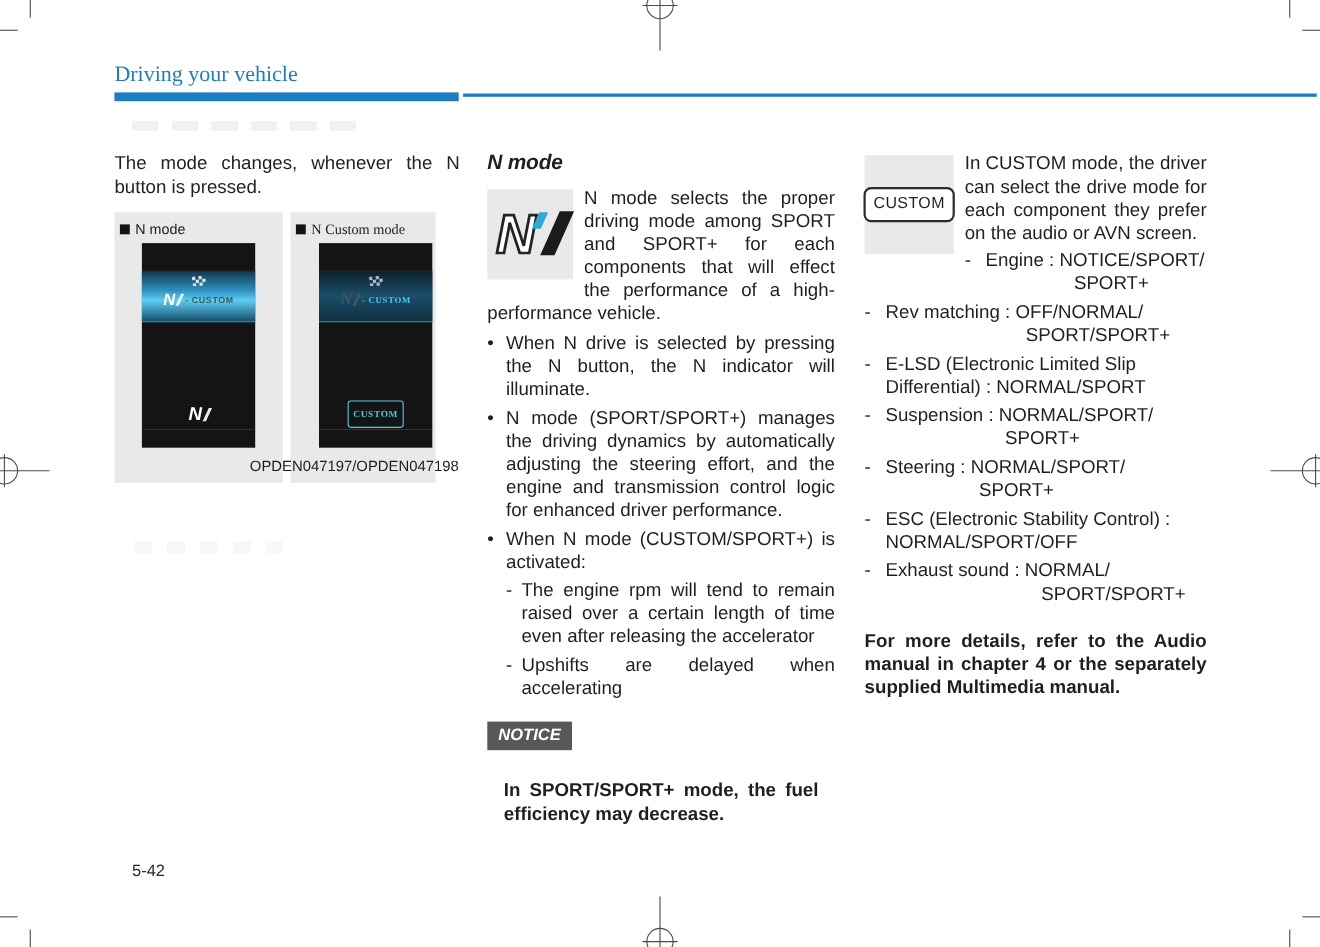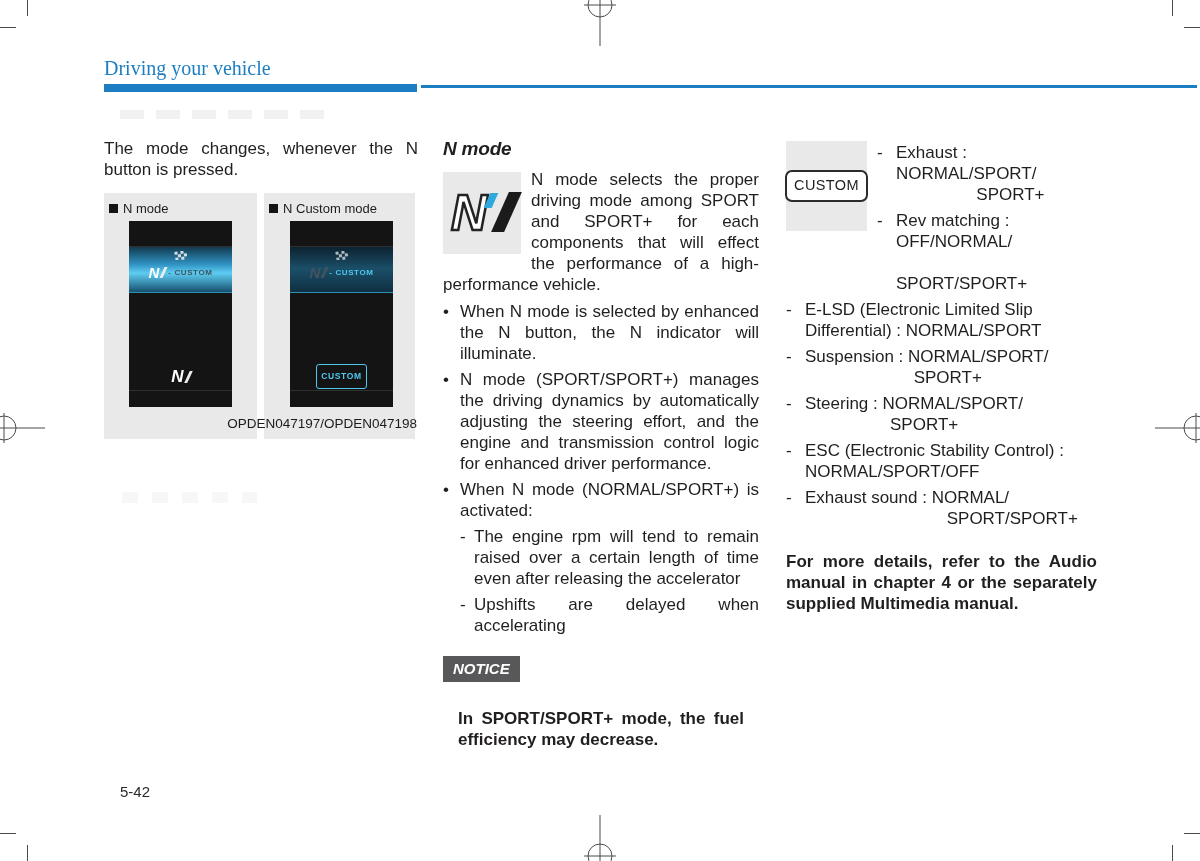--- a/index.html
+++ b/index.html
@@ -41,21 +41,21 @@
   .col1{left:104px;width:314px;}
   .col2{left:443px;width:316px;}
   .col3{left:786px;width:311px;}
   .para{text-align:justify;margin:0;}
   h2.section{font-size:19px;font-style:italic;font-weight:bold;margin:0 0 10px 0;letter-spacing:-0.2px;}
 
   
   .figure{position:relative;margin-top:13px;height:246px;}
   .panel{position:absolute;top:0;height:246px;background:var(--panel);}
   .panel.pl{left:0;width:153px;}
-  .panel.pr{left:160px;width:151px;}
+  .panel.pr{left:160px;width:132px;font-family:Liberation Serif, serif;}
   .panel-label{display:flex;align-items:center;gap:5px;font-size:13px;padding:5px 0 0 5px;color:#1c1c1c;}
   .sq{width:9px;height:9px;background:#141414;flex:none;}
   .screen{position:absolute;left:25px;top:28px;width:103px;height:186px;background:var(--screen);}
   .panel.pr .screen{left:26px;}
   .scr-top{height:26px;border-bottom:1px solid #2f2f2f;}
   .band{height:46px;border-bottom:1px solid #2e8fb4;display:flex;flex-direction:column;align-items:center;}
   .band.bright{background:linear-gradient(180deg,#123a4e 0%,#2f91c2 38%,#5ecdf2 58%,#17506e 100%);}
   .band.dim{background:linear-gradient(180deg,#0c2230 0%,#1b4f69 48%,#0e2f41 100%);}
   .flag{margin:4px 0 2px 0;}
   .bandrow{display:flex;align-items:center;gap:3px;}
@@ -228,53 +228,54 @@
       <span class="bl-n">N</span>
       <span class="bl-blue"></span>
       <span class="bl-black"></span>
     </div>
   </div>
   <p class="para">N mode selects the proper driving mode among SPORT and SPORT+ for each components that will effect the performance of a high-performance vehicle.</p>
 
   <div class="bullets">
     <div class="b-row">
       <span class="b-dot">•</span>
-      <span class="b-text">When N mode is selected by enhanced the N button, the N indicator will illuminate.</span>
+      <span class="b-text">When N drive is selected by pressing the N button, the N indicator will illuminate.</span>
     </div>
     <div class="b-row">
       <span class="b-dot">•</span>
       <span class="b-text">N mode (SPORT/SPORT+) manages the driving dynamics by automatically adjusting the steering effort, and the engine and transmission control logic for enhanced driver performance.</span>
     </div>
     <div class="b-row">
       <span class="b-dot">•</span>
-      <span class="b-text">When N mode (NORMAL/SPORT+) is activated:</span>
+      <span class="b-text">When N mode (CUSTOM/SPORT+) is activated:</span>
     </div>
     <div class="sub-row">
       <span class="s-dash">-</span>
       <span class="s-text">The engine rpm will tend to remain raised over a certain length of time even after releasing the accelerator</span>
     </div>
     <div class="sub-row">
       <span class="s-dash">-</span>
       <span class="s-text">Upshifts are delayed when accelerating</span>
     </div>
   </div>
 
   <div class="notice-tag">NOTICE</div>
   <p class="notice-body">In SPORT/SPORT+ mode, the fuel efficiency may decrease.</p>
 </div>
 
 <div class="col col3">
   <div class="icon-box cbox">
     <span class="custom-btn">CUSTOM</span>
   </div>
+  <p class="para">In CUSTOM mode, the driver can select the drive mode for each component they prefer on the audio or AVN screen.</p>
 
   <div class="c-items">
     <div class="c-item">
       <span class="c-dash">-</span>
-      <span class="c-text">Exhaust : NORMAL/SPORT/
+      <span class="c-text">Engine : NOTICE/SPORT/
                  SPORT+</span>
     </div>
     <div class="c-item">
       <span class="c-dash">-</span>
       <span class="c-text">Rev matching : OFF/NORMAL/
                            SPORT/SPORT+</span>
     </div>
     <div class="c-item">
       <span class="c-dash">-</span>
       <span class="c-text">E-LSD (Electronic Limited Slip

